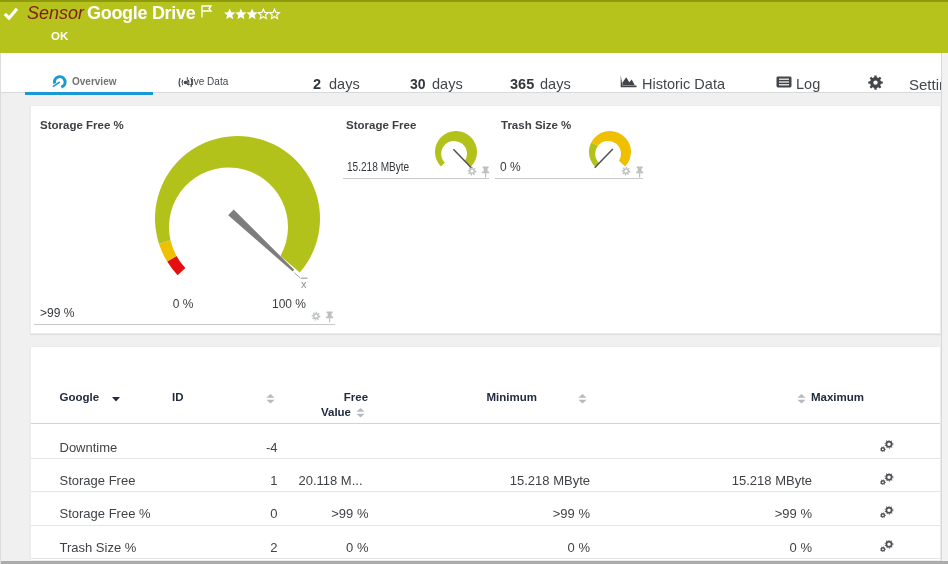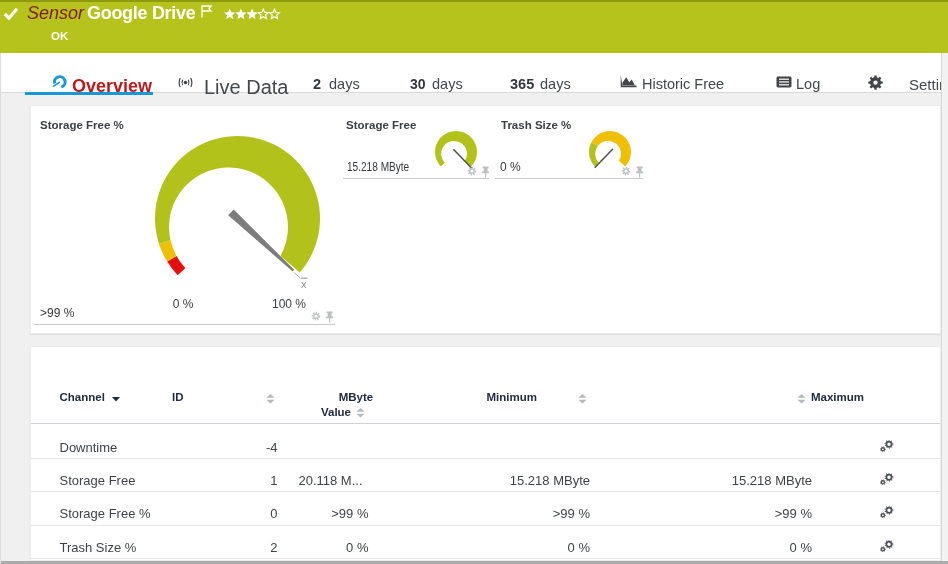--- a/index.html
+++ b/index.html
@@ -41,41 +41,41 @@
     <polygon points="50.50,1.10 51.90,4.40 55.45,4.72 52.77,7.06 53.56,10.53 50.50,8.71 47.44,10.53 48.23,7.06 45.55,4.72 49.10,4.40"></polygon>
   </g>
 </svg>
 <div class="abs" style="left:51px;top:29.5px;font-size:11.5px;font-weight:bold;color:#fff;">OK</div>
 
 <div class="abs" style="left:0;top:53px;width:948px;height:39px;background:#fff;border-bottom:1px solid #d9d9d9;box-sizing:content-box;"></div>
 <svg class="abs" style="left:52px;top:75px" width="16" height="14" viewBox="0 0 16 14">
   <path d="M1.30,8.99 A6.8,6.8 0 1 1 9.79,13.50 L8.91,10.63 A3.8,3.8 0 1 0 4.17,8.11 Z" fill="#1899d6"></path>
   <line x1="7.8" y1="7" x2="0.84" y2="11.52" stroke="#1899d6" stroke-width="1.5"></line>
 </svg>
-<div class="abs tabnum" style="left:72px;top:76px;font-size:18px;color:#b91c1c;">Overview</div>
+<div class="abs tabnum" style="left:72px;top:76px;font-size:10px;color:#737373;">Overview</div>
 <div class="abs" style="left:25px;top:92px;width:128px;height:3px;background:#1899d6;"></div>
 <svg class="abs" style="left:177px;top:76px" width="17" height="13" viewBox="0 0 17 13">
   <circle cx="8.5" cy="6.5" r="1.8" fill="#42474c"></circle>
   <path d="M5.7,3.9 Q4.3,6.5 5.7,9.1" fill="none" stroke="#42474c" stroke-width="1.2"></path>
   <path d="M3.2,1.9 Q1.1,6.5 3.2,11.1" fill="none" stroke="#42474c" stroke-width="1.2"></path>
   <path d="M11.3,3.9 Q12.7,6.5 11.3,9.1" fill="none" stroke="#42474c" stroke-width="1.2"></path>
   <path d="M13.8,1.9 Q15.9,6.5 13.8,11.1" fill="none" stroke="#42474c" stroke-width="1.2"></path>
 </svg>
-<div class="abs tabtxt" style="left:204px;top:76px;font-size:20px;">Live Data</div>
+<div class="abs tabtxt" style="left:186px;top:76px;font-size:10px;">Live Data</div>
 <div class="abs tabnum" style="left:313px;top:76px;font-size:14.5px;">2</div>
 <div class="abs tabtxt" style="left:329px;top:76px;font-size:14.5px;">days</div>
 <div class="abs tabnum" style="left:410px;top:76px;font-size:14px;">30</div>
 <div class="abs tabtxt" style="left:432px;top:76px;font-size:14.5px;">days</div>
 <div class="abs tabnum" style="left:510px;top:76px;font-size:14.5px;">365</div>
 <div class="abs tabtxt" style="left:540px;top:76px;font-size:14.5px;">days</div>
 <svg class="abs" style="left:620px;top:75px" width="17" height="13" viewBox="0 0 17 13">
   <path d="M0.7,0 V12.2 H16.5 V10.6 H2.4 Z" fill="#42464a"></path>
   <path d="M2.4,10.2 V7.8 L6.2,2.2 9.3,7.2 11.7,4.4 14.8,10.2 Z" fill="#42464a"></path>
 </svg>
-<div class="abs tabtxt" style="left:642px;top:76px;font-size:14.5px;">Historic Free</div>
+<div class="abs tabtxt" style="left:642px;top:76px;font-size:14.5px;">Historic Data</div>
 <svg class="abs" style="left:776px;top:76px" width="16" height="12" viewBox="0 0 16 12">
   <rect x="0.5" y="0.5" width="15" height="11" rx="1.4" fill="#42464a"></rect>
   <line x1="3" y1="3.2" x2="13" y2="3.2" stroke="#fff" stroke-width="1.2"></line>
   <line x1="3" y1="6" x2="13" y2="6" stroke="#fff" stroke-width="1.2"></line>
   <line x1="3" y1="8.8" x2="13" y2="8.8" stroke="#fff" stroke-width="1.2"></line>
 </svg>
 <div class="abs tabtxt" style="left:796px;top:76px;font-size:14.5px;">Log</div>
 <svg class="abs" style="left:868px;top:74.5px" width="15" height="15" viewBox="0 0 15 15">
   <path fill="#42464a" d="M6.26,2.24 L6.42,0.38 L8.58,0.38 L8.74,2.24 L10.41,2.94 L11.84,1.73 L13.37,3.26 L12.16,4.69 L12.86,6.36 L14.72,6.52 L14.72,8.68 L12.86,8.84 L12.16,10.51 L13.37,11.94 L11.84,13.47 L10.41,12.26 L8.74,12.96 L8.58,14.82 L6.42,14.82 L6.26,12.96 L4.59,12.26 L3.16,13.47 L1.63,11.94 L2.84,10.51 L2.14,8.84 L0.28,8.68 L0.28,6.52 L2.14,6.36 L2.84,4.69 L1.63,3.26 L3.16,1.73 L4.59,2.94 Z"></path>
   <circle cx="7.5" cy="7.6" r="2.2" fill="#fff"></circle>
@@ -145,30 +145,30 @@
     <circle cx="6" cy="6.2" r="2.9"></circle>
     <circle cx="6" cy="6.2" r="3.6" fill="none" stroke="#bcc0c2" stroke-width="1.5" stroke-dasharray="1.35 1.35"></circle>
     <circle cx="6" cy="6.2" r="1.45" fill="#fff"></circle>
     <path d="M16.6,1.5 h6 v1.8 h-1.1 v3.2 h1.6 v1.7 h-7 v-1.7 h1.6 v-3.2 h-1.1 Z"></path>
     <rect x="19" y="8.2" width="1.2" height="4.3"></rect>
   </g>
 </svg>
 
 <div class="abs card" style="left:30px;top:346px;width:911px;height:214.5px;"></div>
 
-<div class="abs th" style="left:59.5px;top:391px;">Channel</div>
+<div class="abs th" style="left:59.5px;top:391px;">Google</div>
 <svg class="abs" style="left:111.5px;top:396.5px" width="8" height="5" viewBox="0 0 8 5">
     <polygon points="0,0 8,0 4,4.6" fill="#222c40"></polygon>
   </svg>
 <div class="abs th" style="left:172px;width:83.5px;text-align:left;top:391px;">ID</div>
 <svg class="abs" style="left:266px;top:394px" width="9" height="10" viewBox="0 0 9 10">
   <polygon points="4.5,0 8.6,3.8 0.4,3.8" fill="#b4bac0"></polygon>
     <polygon points="0.4,5.8 8.6,5.8 4.5,9.6" fill="#b4bac0"></polygon>
 </svg>
-<div class="abs th" style="left:326px;width:60px;text-align:center;top:391px;">MByte</div>
+<div class="abs th" style="left:326px;width:60px;text-align:center;top:391px;">Free</div>
 <div class="abs th" style="left:306px;width:60px;text-align:center;top:406px;">Value</div>
 <svg class="abs" style="left:356px;top:408px" width="9" height="10" viewBox="0 0 9 10">
   <polygon points="4.5,0 8.6,3.8 0.4,3.8" fill="#b4bac0"></polygon>
     <polygon points="0.4,5.8 8.6,5.8 4.5,9.6" fill="#b4bac0"></polygon>
 </svg>
 <div class="abs th" style="left:486.5px;width:120px;text-align:left;top:391px;">Minimum</div>
 <svg class="abs" style="left:578px;top:394px" width="9" height="10" viewBox="0 0 9 10">
   <polygon points="4.5,0 8.6,3.8 0.4,3.8" fill="#b4bac0"></polygon>
     <polygon points="0.4,5.8 8.6,5.8 4.5,9.6" fill="#b4bac0"></polygon>
 </svg>

